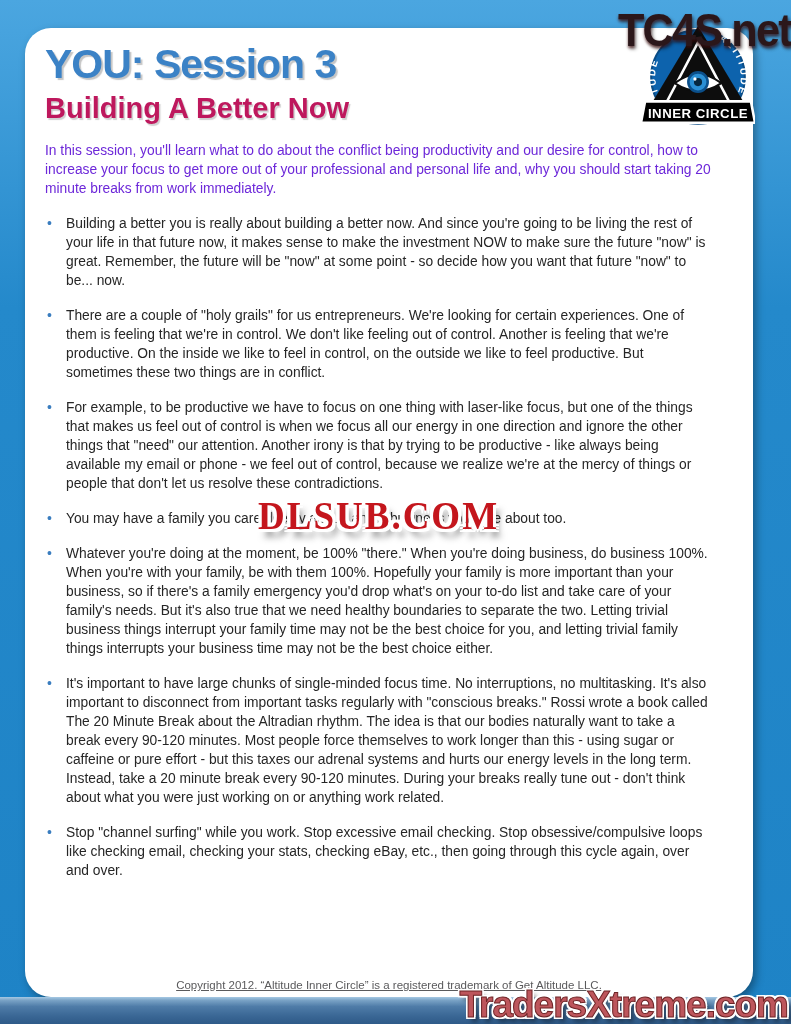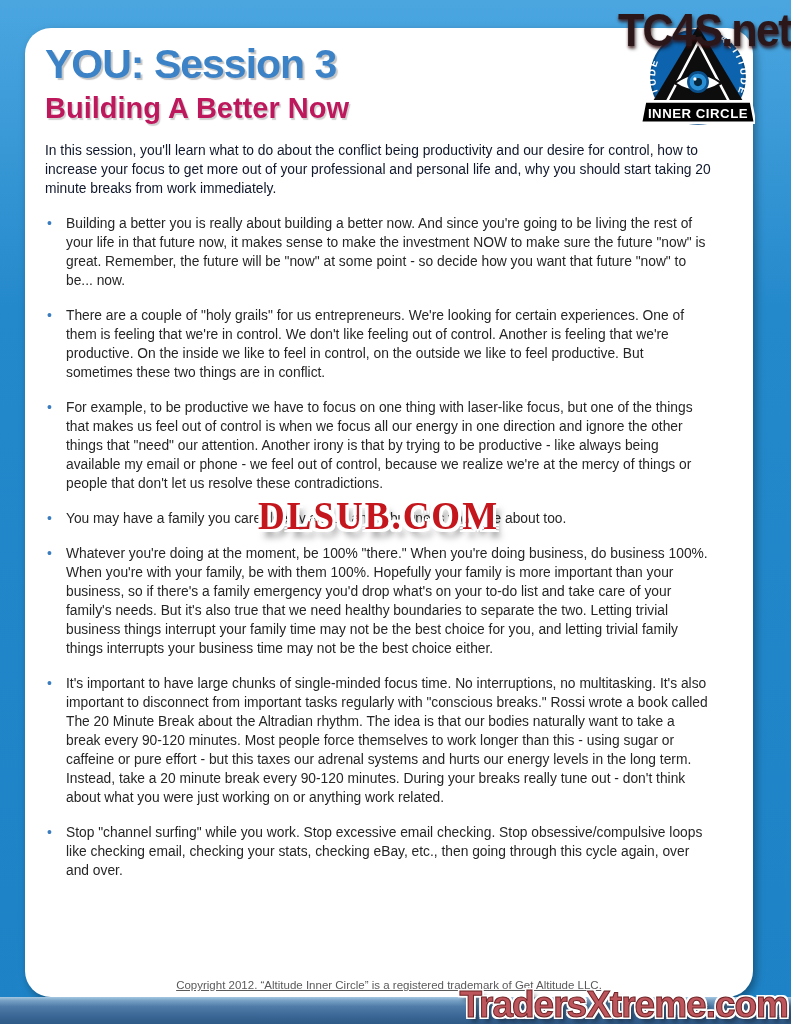--- a/index.html
+++ b/index.html
@@ -29,21 +29,21 @@
     font-size:41px; font-weight:800; letter-spacing:-1px; color:#3b82c6;
     text-shadow:2px 2px 1px rgba(90,90,90,0.35); line-height:1.08;
   }
   .subtitle {
     font-size:29px; font-weight:800; color:#be185d; margin-top:6px;
     text-shadow:1.5px 1.5px 1px rgba(120,120,120,0.35);
   }
 
   
   .intro {
-    margin-top:16px; width:668px; font-size:13.8px; line-height:19px; color:#0f172a;
+    margin-top:16px; width:668px; font-size:13.8px; line-height:19px; color:#6d28d9;
   }
   ul.bullets { list-style:none; margin-top:16px; }
   ul.bullets li {
     position:relative; padding-left:21px; width:668px; margin-bottom:16px;
     font-size:13.8px; line-height:19px; color:#262626;
   }
   ul.bullets li .dot {
     position:absolute; left:2px; top:0; color:#3a7dbf; font-size:14px;
   }
 

